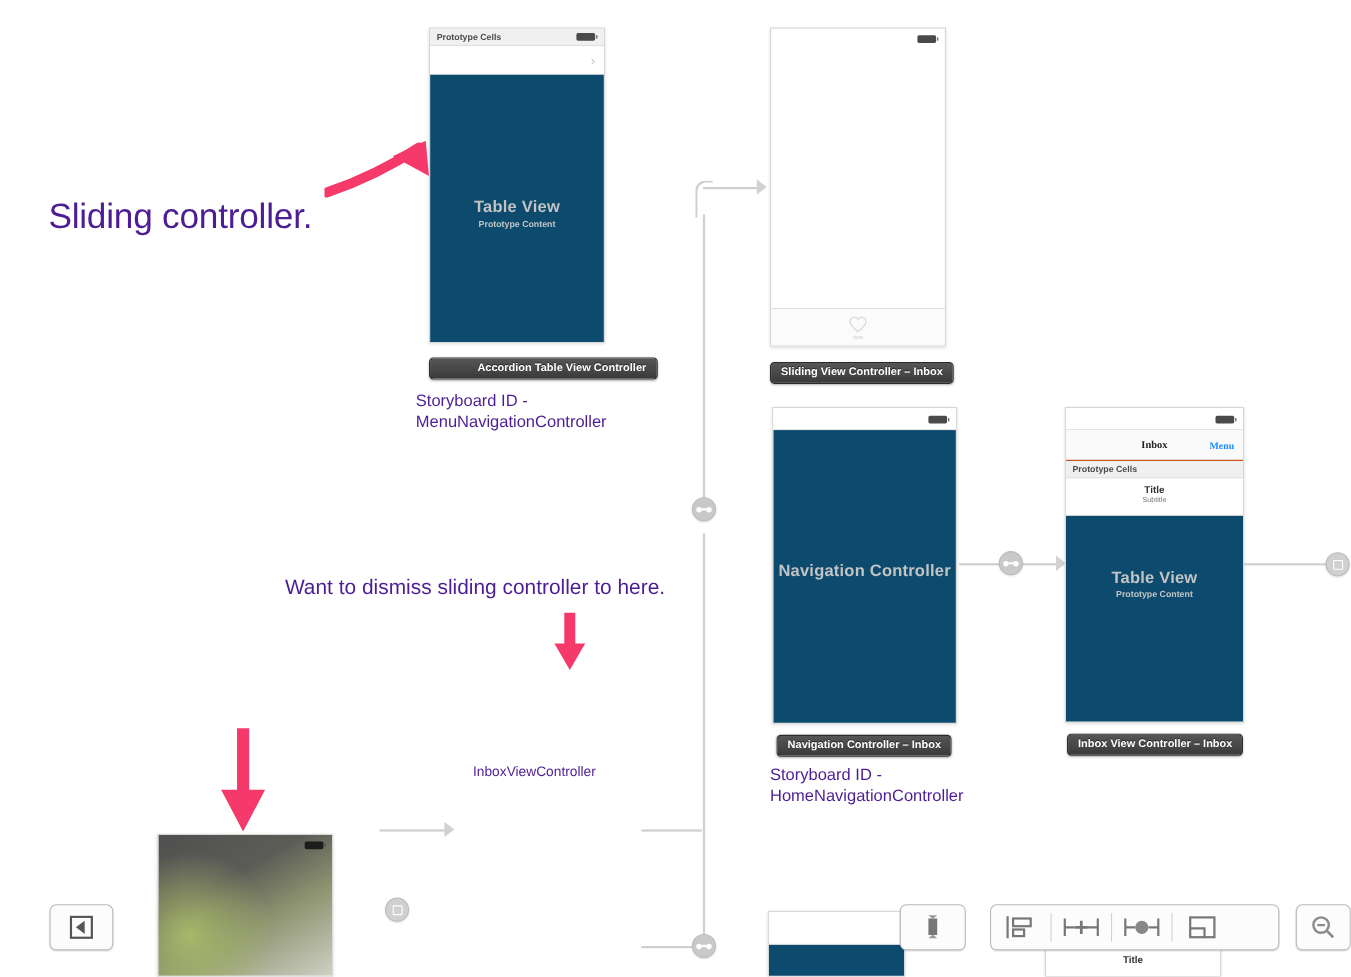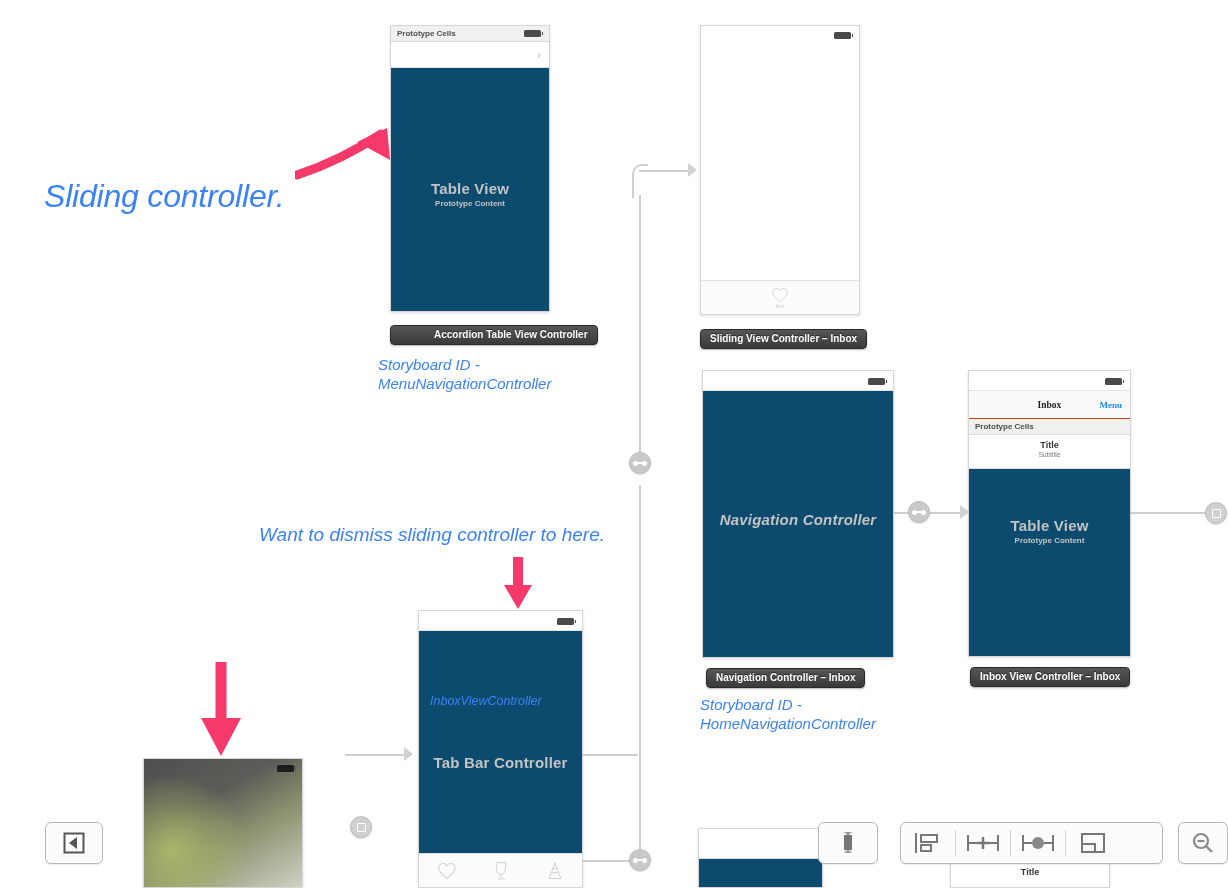--- a/index.html
+++ b/index.html
@@ -128,21 +128,21 @@
   }
   .segue-badge .dotpair { display:flex; align-items:center; }
   .segue-badge .dot { width:5px; height:5px; border-radius:50%; background:#fff; }
   .segue-badge .bar { width:4px; height:1.5px; background:#fff; }
   .segue-badge.modal { background:#d0d0d0; }
   .segue-badge.modal .sq {
     width:9px;height:9px;border:1.5px solid #fff;border-radius:1px;
   }
 
   
-  .anno { position:absolute; color:#3b82f6; white-space:pre-line;font-style:italic; }
+  .anno { position:absolute; color:#4c1d95; white-space:pre-line; }
   .anno-big { font-size: 32px; letter-spacing: -0.2px; }
   .anno-mid { font-size: 19px; line-height: 22px; }
   .anno-sm  { font-size: 15px; line-height: 19px; }
   .anno-inline { font-size: 12.5px; }
 
   
   .tool-group {
     position:absolute;
     background:#fcfcfc;
     border:1px solid #b9b9b9;
@@ -230,21 +230,21 @@
           <svg width="18" height="16" viewBox="0 0 24 22">
             <path d="M12 20 C5 14.5 2 11 2 7.3 A5.3 5.3 0 0 1 12 4.8 A5.3 5.3 0 0 1 22 7.3 C22 11 19 14.5 12 20 Z" fill="none" stroke="#d2d2d2" stroke-width="1.3"></path>
           </svg>
           <span class="tab-label">Item</span>
         </div>
       </div>
     </div>
   </div>
   <div class="badge" style="left:700px; top:329px;">Sliding View Controller – Inbox</div>
 
-  <div class="scene" style="left:702px; top:370px; width:192px; height:288px;font-style:italic;">
+  <div class="scene" style="left:702px; top:370px; width:168px; height:288px;">
     <div class="screen">
       <div class="statusbar">
         <div class="battery"></div>
       </div>
       <div class="body-area">
         <div class="placeholder" style="top:120px;">
           <div class="ph-title">Navigation Controller</div>
         </div>
       </div>
     </div>
@@ -268,49 +268,20 @@
       <div class="body-area">
         <div class="placeholder" style="top:48px;">
           <div class="ph-title">Table View</div>
           <div class="ph-sub">Prototype Content</div>
         </div>
       </div>
     </div>
   </div>
   <div class="badge" style="left:970px; top:667px;">Inbox View Controller – Inbox</div>
 
-  <div class="scene" style="left:418px; top:610px; width:165px; height:278px;">
-    <div class="screen">
-      <div class="statusbar">
-        <div class="battery"></div>
-      </div>
-      <div class="body-area">
-        <div class="placeholder" style="top:123px;">
-          <div class="ph-title">Tab Bar Controller</div>
-        </div>
-      </div>
-      <div class="tabbar">
-        <div class="tab-item">
-          <svg width="20" height="18" viewBox="0 0 24 22">
-            <path d="M12 20 C5 14.5 2 11 2 7.3 A5.3 5.3 0 0 1 12 4.8 A5.3 5.3 0 0 1 22 7.3 C22 11 19 14.5 12 20 Z" fill="none" stroke="#d2d2d2" stroke-width="1.3"></path>
-          </svg>
-        </div>
-        <div class="tab-item">
-          <svg width="18" height="20" viewBox="0 0 20 24">
-            <path d="M4 2 H16 L15 11 A5 5 0 0 1 5 11 Z M10 16 V21 M6 21.5 H14" fill="none" stroke="#d2d2d2" stroke-width="1.2"></path>
-          </svg>
-        </div>
-        <div class="tab-item">
-          <svg width="18" height="20" viewBox="0 0 20 24">
-            <path d="M10 2 L3 21 H17 Z M6 14 H14 M7.5 9 H12.5" fill="none" stroke="#d2d2d2" stroke-width="1.2"></path>
-          </svg>
-        </div>
-      </div>
-    </div>
-  </div>
 
   <div class="scene" style="left:143px; top:758px; width:160px; height:130px;">
     <div class="screen">
       <div class="login-bg"></div>
       <div class="battery" style="top:6px; background:#1c1c1c;"></div>
       <div class="login-field" style="top:100px;">
         <svg width="11" height="9" viewBox="0 0 14 11">
           <rect x="0.6" y="0.6" width="12.8" height="9.8" fill="none" stroke="#f2f2f2" stroke-width="1"></rect>
           <path d="M0.8 1 L7 6 L13.2 1" fill="none" stroke="#f2f2f2" stroke-width="1"></path>
         </svg>

